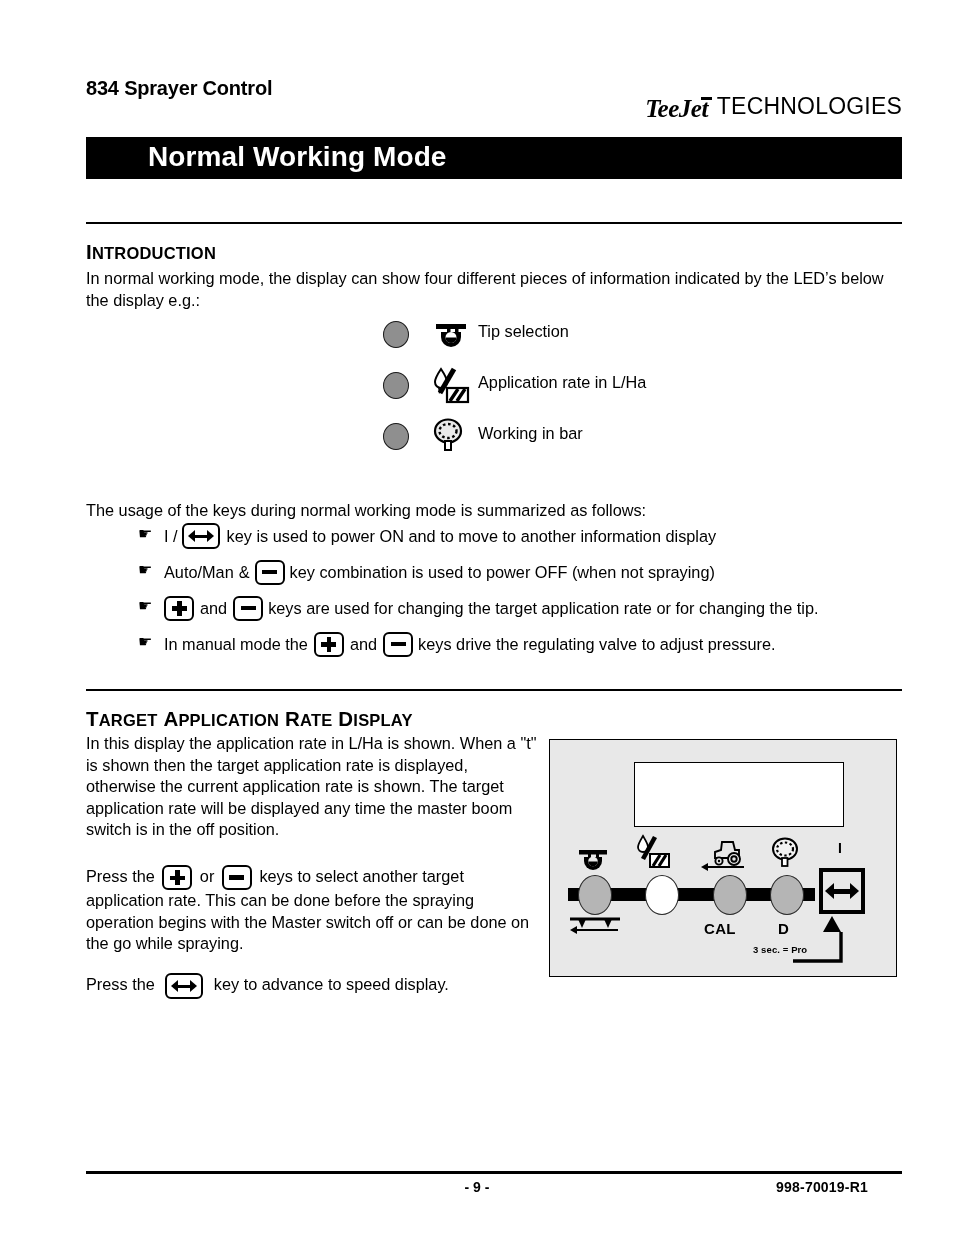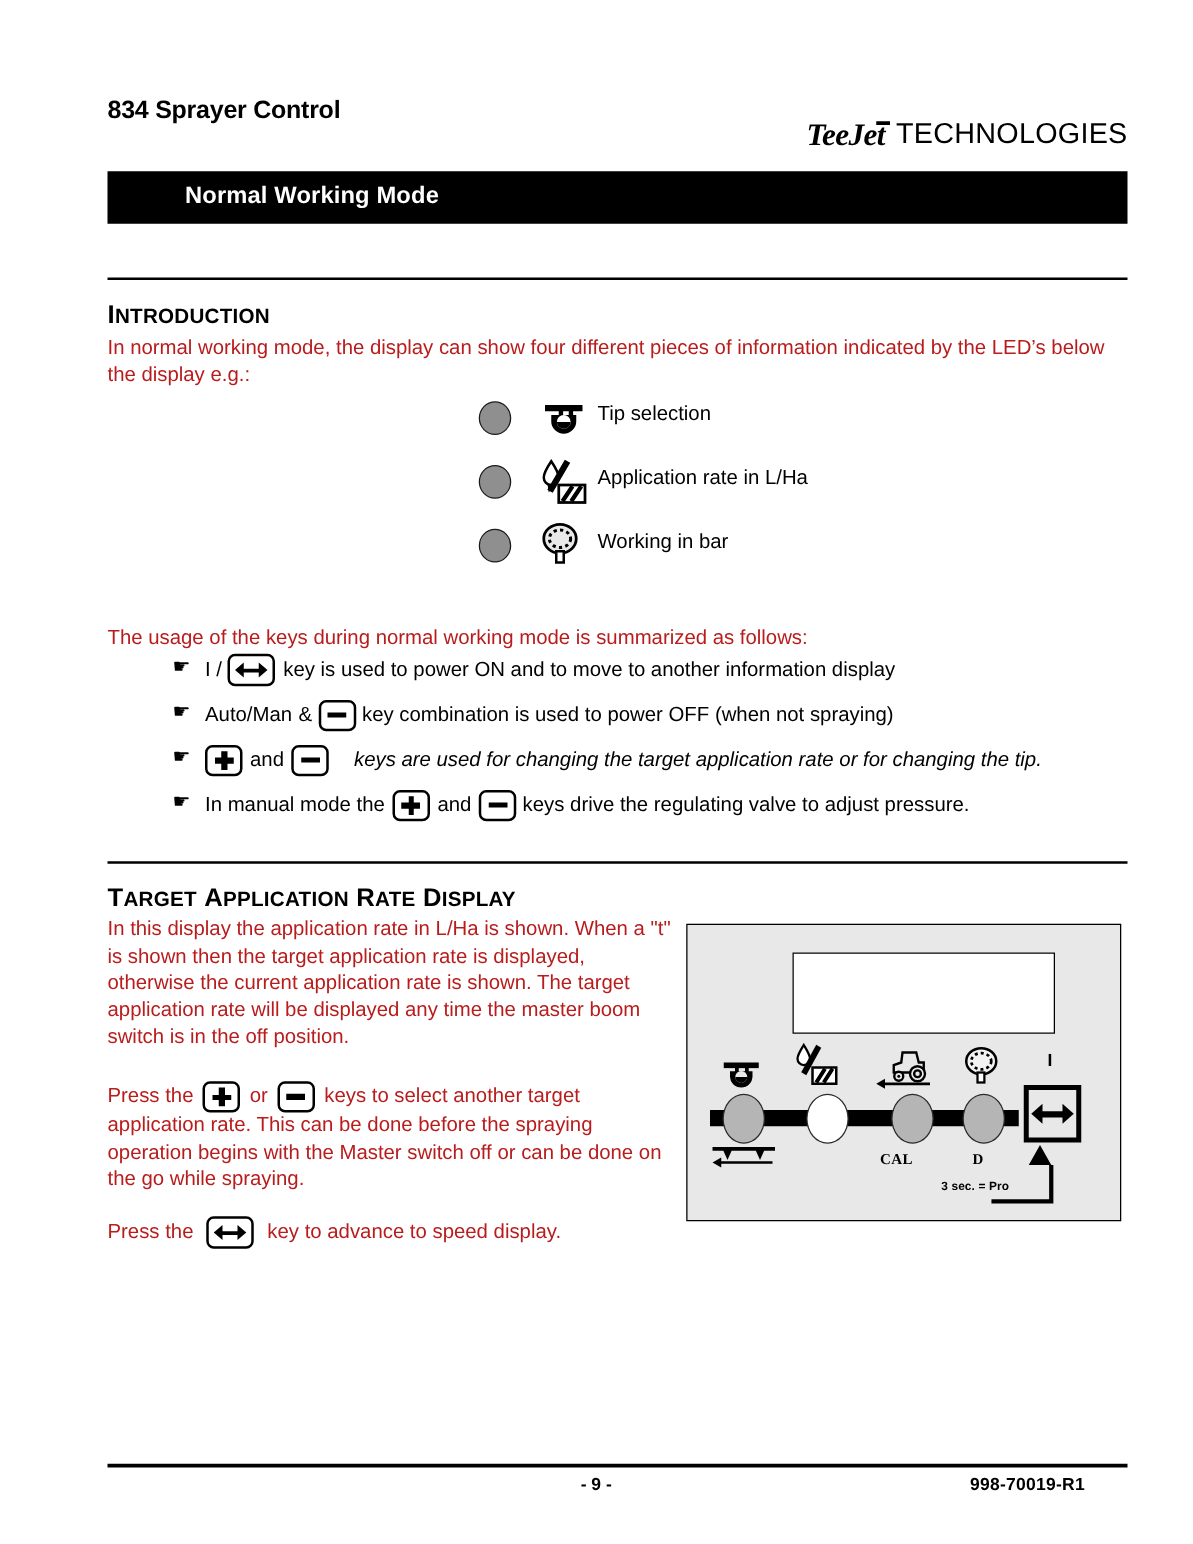--- a/index.html
+++ b/index.html
@@ -79,21 +79,21 @@
     width: 816px;
     height: 42px;
     background: #000000;
   }
   .titlebar-text {
     position: absolute;
     left: 62px;
     top: 50%;
     transform: translateY(-52%);
     color: #ffffff;
-    font-size: 19px;
+    font-size: 28px;
     font-weight: bold;
     letter-spacing: 0.1px;
   }
 
   
   .rule {
     position: absolute;
     left: 86px;
     width: 816px;
     height: 2px;
@@ -110,21 +110,21 @@
   }
   .sect-head .sc {
     font-size: 16.5px;
   }
 
   
   .para {
     position: absolute;
     font-size: 16.3px;
     line-height: 21.5px;
-    color: #b91c1c;
+    color: #000000;
   }
 
   
   .led-list {
     position: absolute;
     left: 383px;
     top: 298px;
     width: 470px;
   }
   .led-row {
@@ -277,24 +277,23 @@
     top: 135px;
   }
   .panel-led.off { background: #ffffff; }
   .panel-ico {
     position: absolute;
     width: 42px;
     height: 38px;
   }
   .panel-txt {
     position: absolute;
-    font-size: 12px;
+    font-size: 15px;
     font-weight: bold;
     letter-spacing: 0.3px;
-    font-family: Liberation Serif, serif;
   }
   .panel-pro {
     position: absolute;
     left: 203px;
     top: 204px;
     font-size: 9.5px;
     font-weight: bold;
     letter-spacing: 0.1px;
   }
   .panel-key {
@@ -462,21 +461,21 @@
     <div class="bullet">
       <span class="bullet-mark">☛</span>
       <span class="bullet-body">
         <span class="key key-pm">
           <span class="glyph-plus"></span>
         </span>
         <span style="margin:0 6px;">and</span>
         <span class="key key-pm">
           <span class="glyph-minus"></span>
         </span>
-        <span style="margin-left:20px;font-style:italic;">keys are used for changing the target application rate or for changing the tip.</span>
+        <span style="margin-left:5px;">keys are used for changing the target application rate or for changing the tip.</span>
       </span>
     </div>
 
     <div class="bullet">
       <span class="bullet-mark">☛</span>
       <span class="bullet-body">
         <span style="margin-right:6px;">In manual mode the</span>
         <span class="key key-pm">
           <span class="glyph-plus"></span>
         </span>

